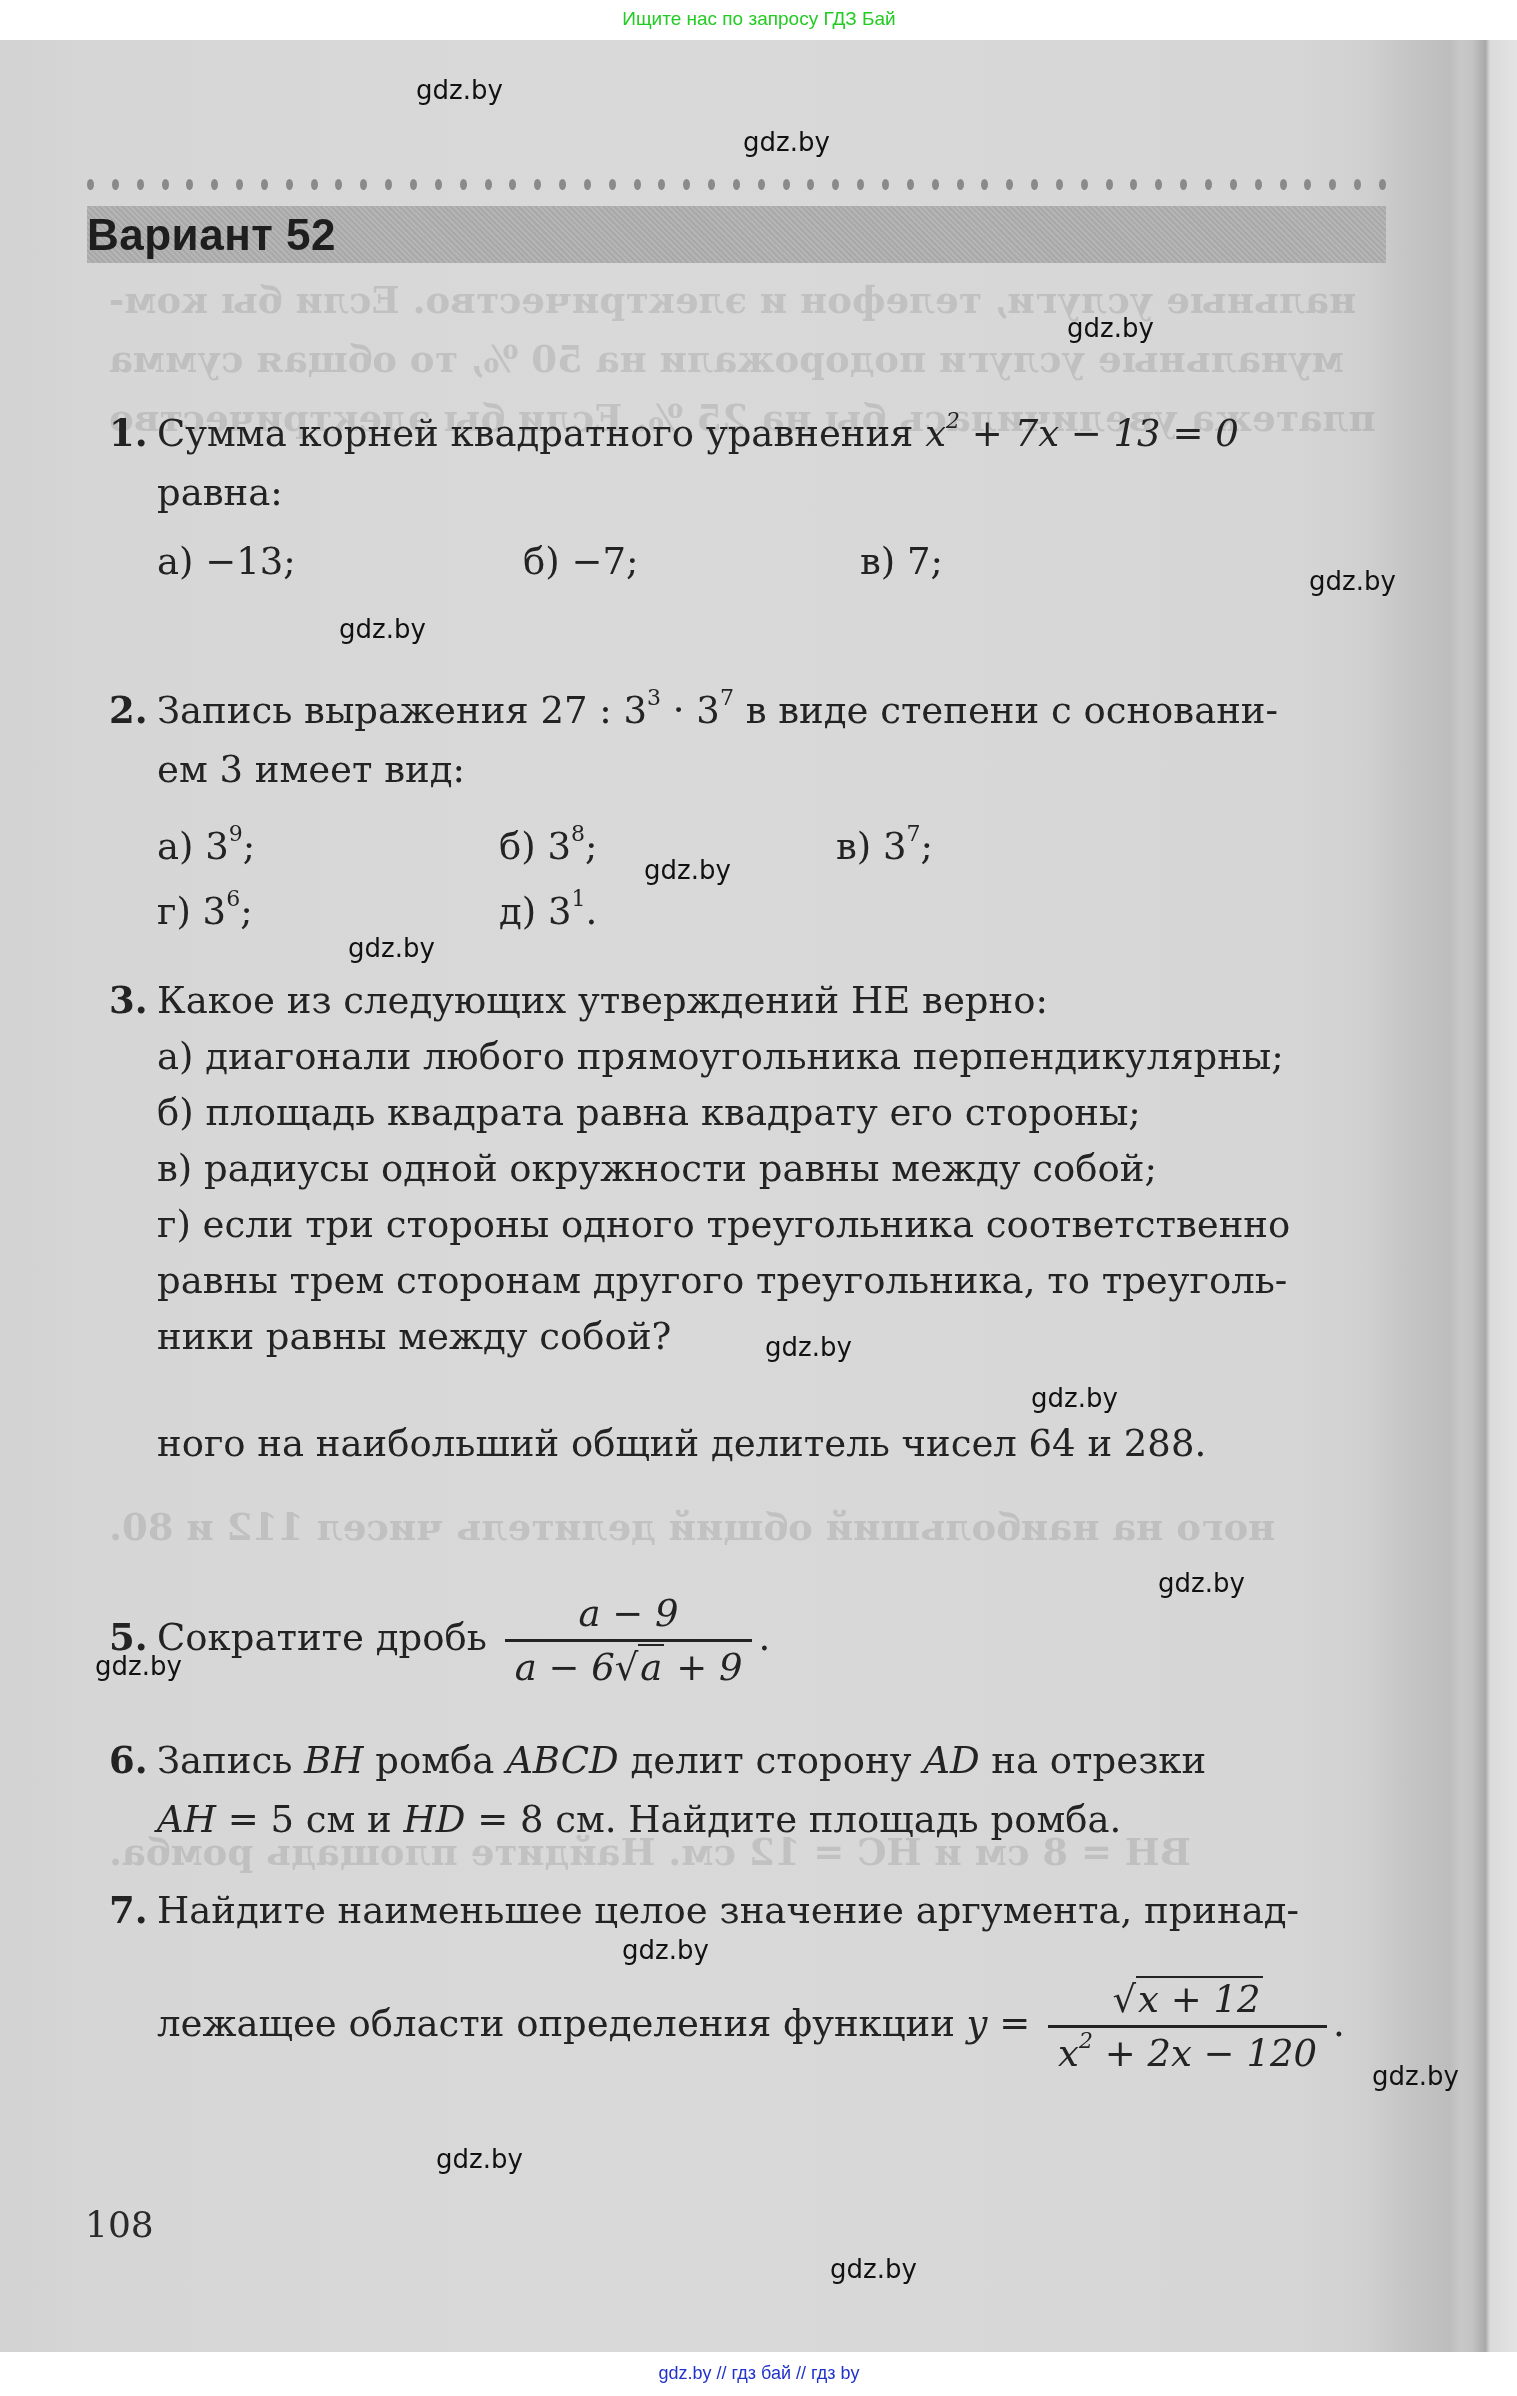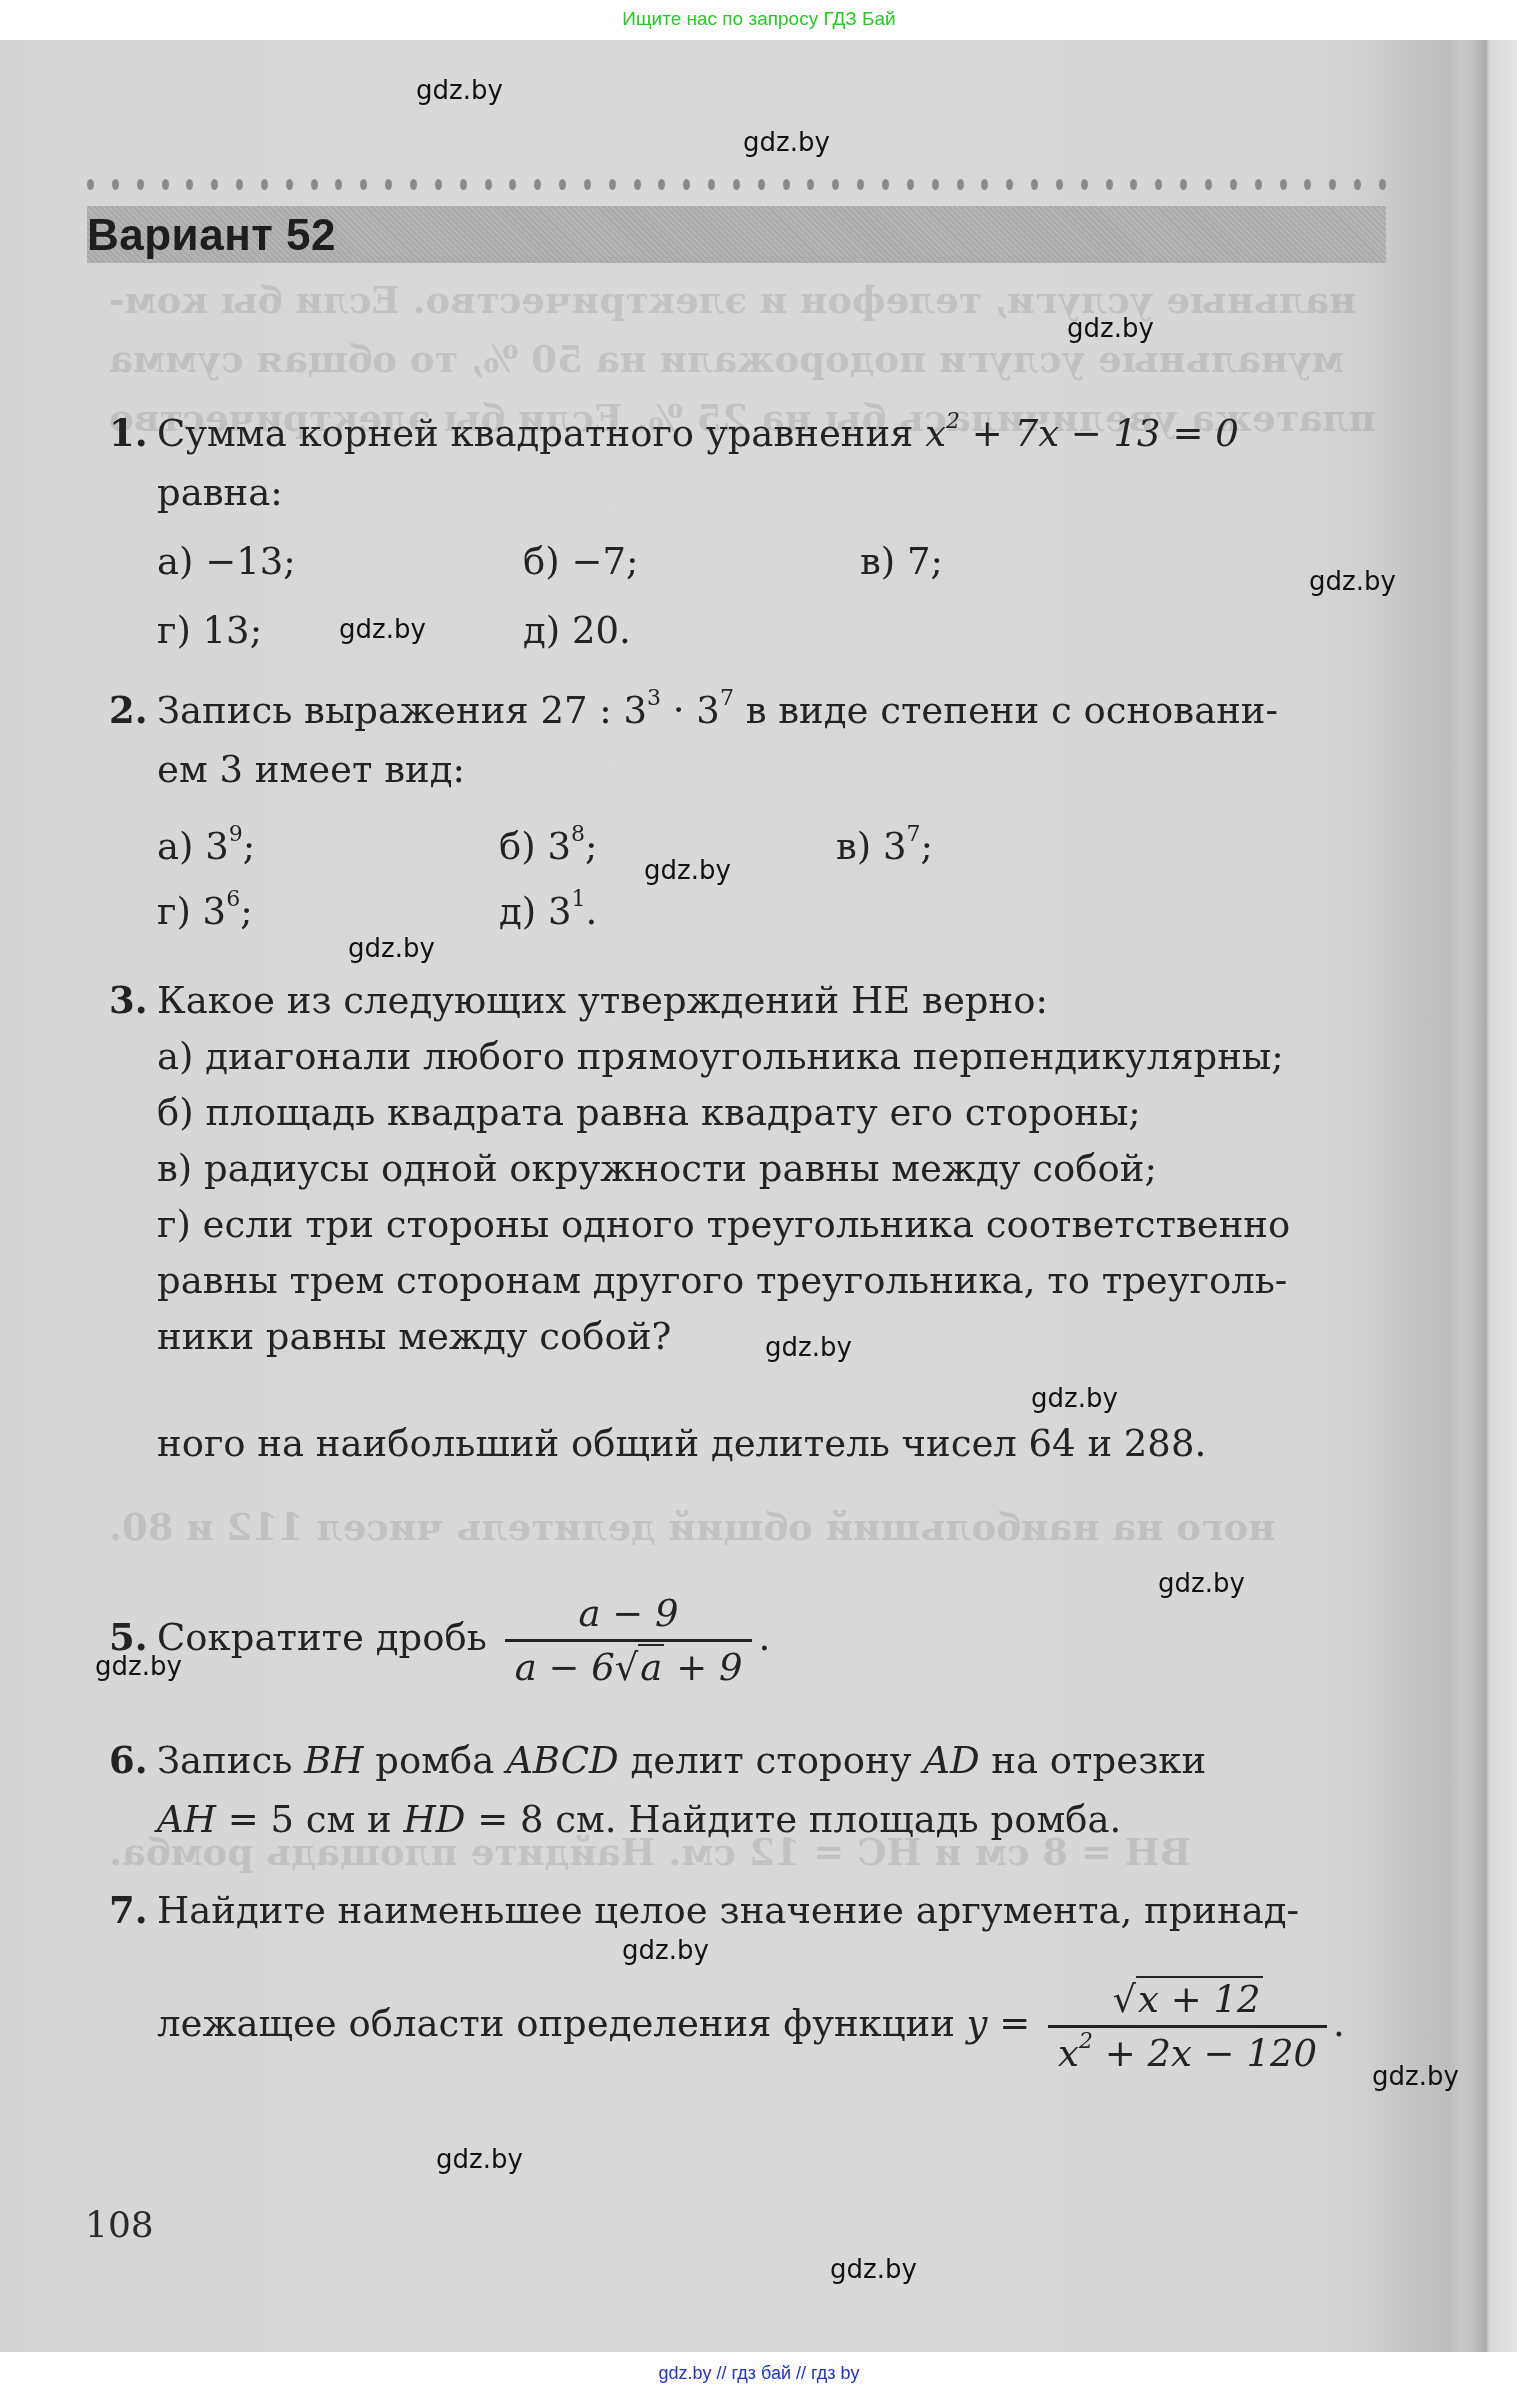--- a/index.html
+++ b/index.html
@@ -152,23 +152,20 @@
 </div>
 
 <div class="task" style="top:404px;">
   <div class="line">
     <span class="num">1.</span><span>Сумма корней квадратного уравнения</span>
     <span class="math"><span>x</span><sup>2</sup><span> + 7x − 13 = 0</span></span>
   </div>
   <div class="line indent">равна:</div>
   <div class="line indent" style="margin-top:10px;">
     <span class="opt" style="width:366px;">а) −13;</span><span class="opt" style="width:337px;">б) −7;</span><span class="opt">в) 7;</span>
-  </div>
-  <div class="line indent" style="margin-top:10px;">
-    <span class="opt" style="width:366px;">г) 13;</span><span class="opt">д) 20.</span>
   </div>
 </div>
 
 <div class="task" style="top:681px;">
   <div class="line">
     <span class="num">2.</span><span>Запись выражения 27 : 3</span><sup>3</sup><span> · 3</span><sup>7</sup><span> в виде степени с основани-</span>
   </div>
   <div class="line indent">ем 3 имеет вид:</div>
   <div class="line indent" style="margin-top:18px;">
     <span class="opt" style="width:342px;"><span>а) 3</span><sup>9</sup><span>;</span></span><span class="opt" style="width:337px;"><span>б) 3</span><sup>8</sup><span>;</span></span><span class="opt"><span>в) 3</span><sup>7</sup><span>;</span></span>

